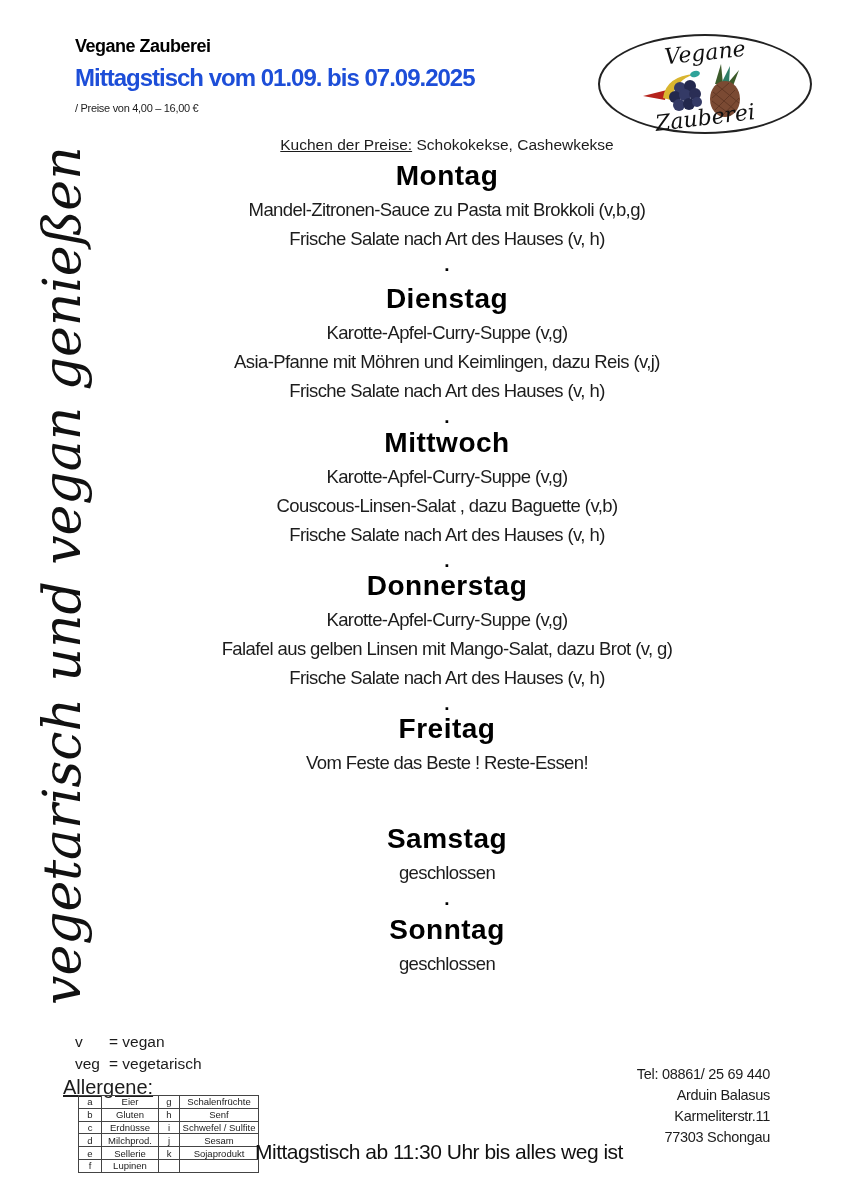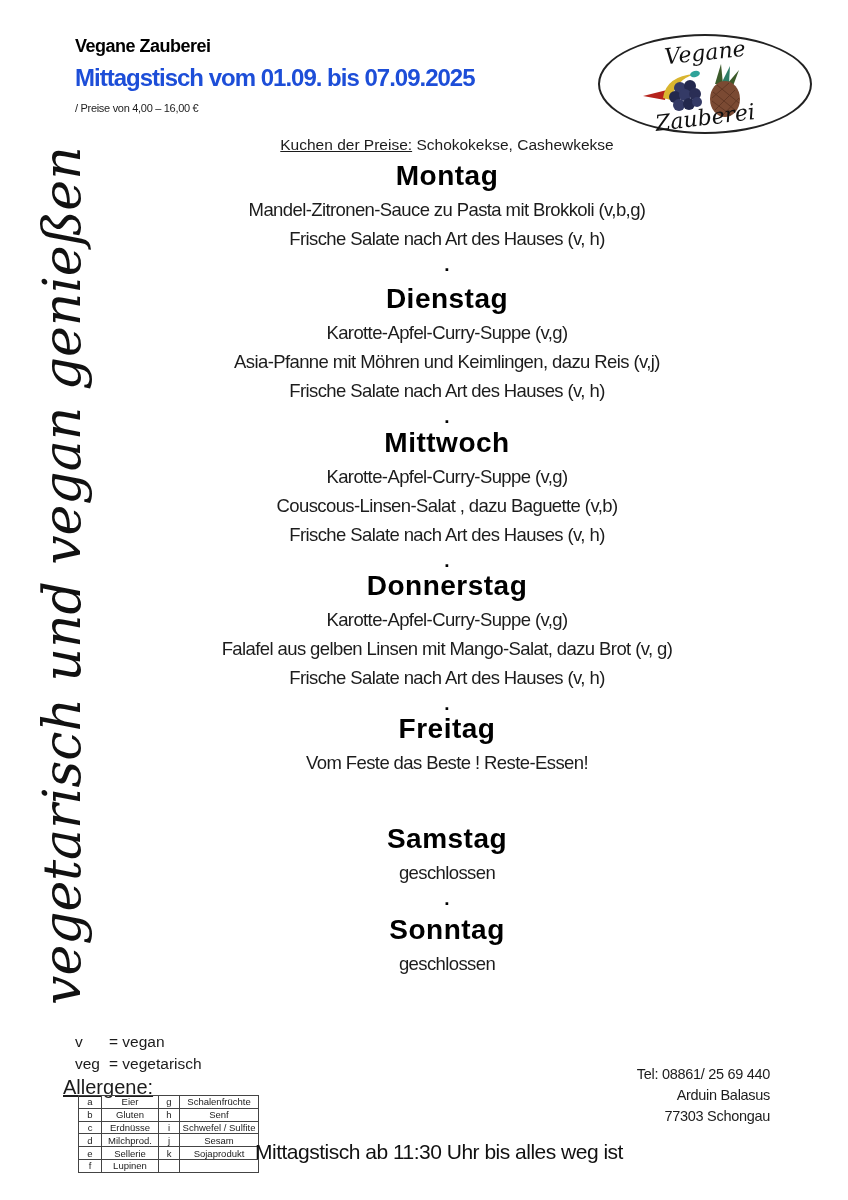--- a/index.html
+++ b/index.html
@@ -194,18 +194,19 @@
         <td class="c-b">Lupinen</td>
         <td class="c-c"></td>
         <td class="c-d"></td>
       </tr>
     </tbody>
   </table>
 
   <div class="contact">
     <div>Tel: 08861/ 25 69 440</div>
     <div>Arduin Balasus</div>
+    <div>Karmeliterstr.11</div>
     <div>77303 Schongau</div>
   </div>
 
   <div class="hours">Mittagstisch ab 11:30 Uhr bis alles weg ist</div>
 
 </div>
 
 </body></html>

